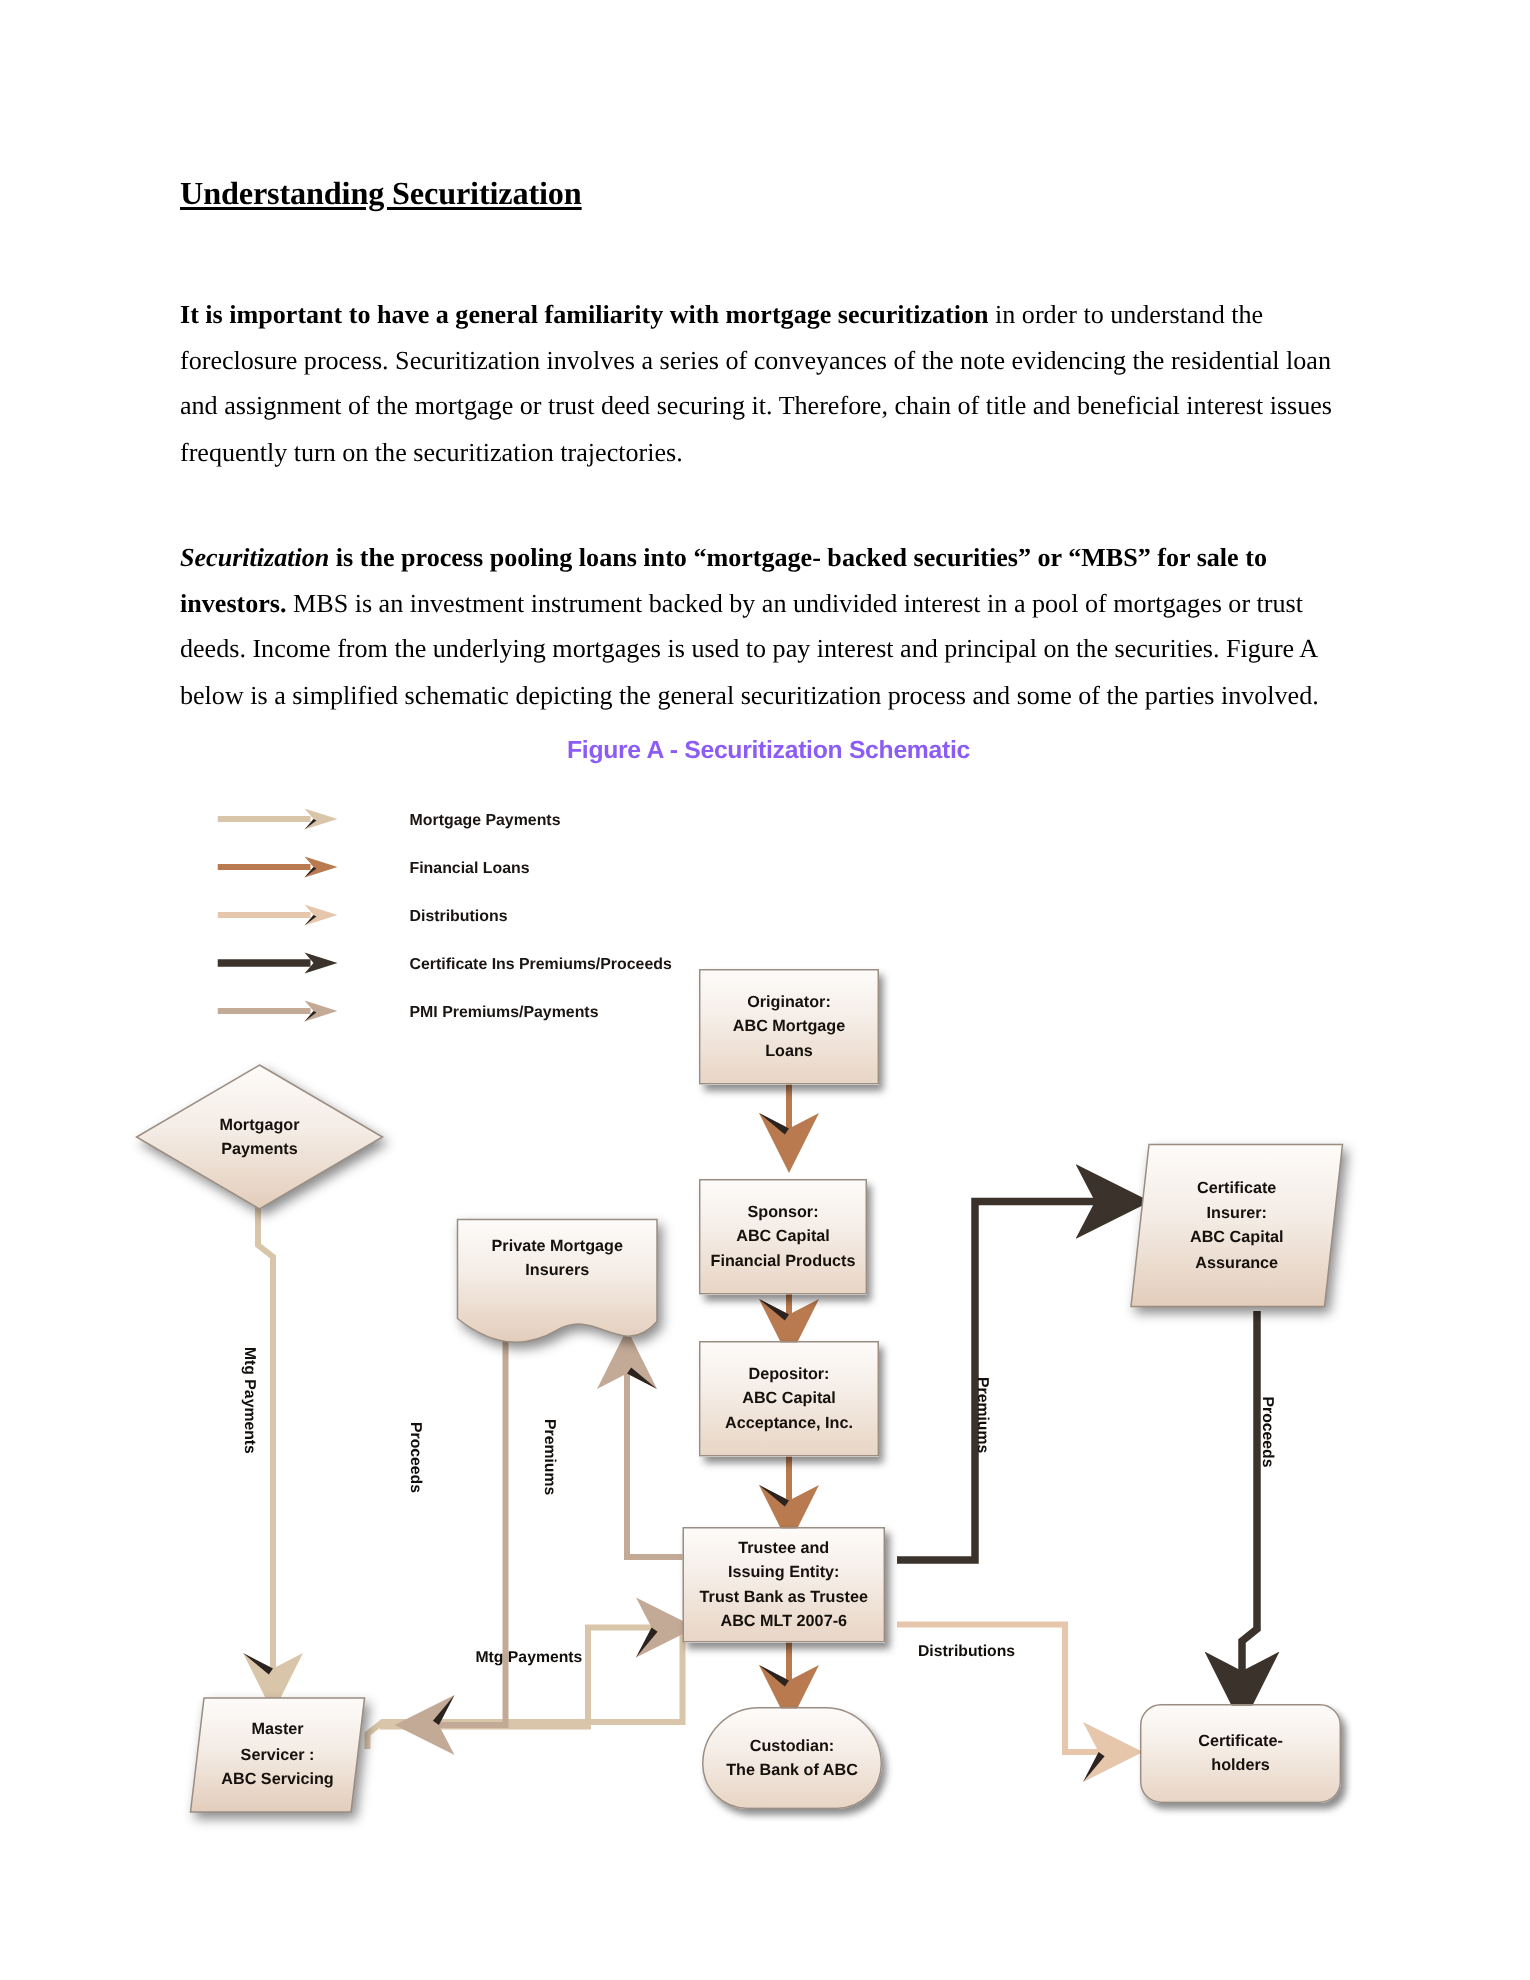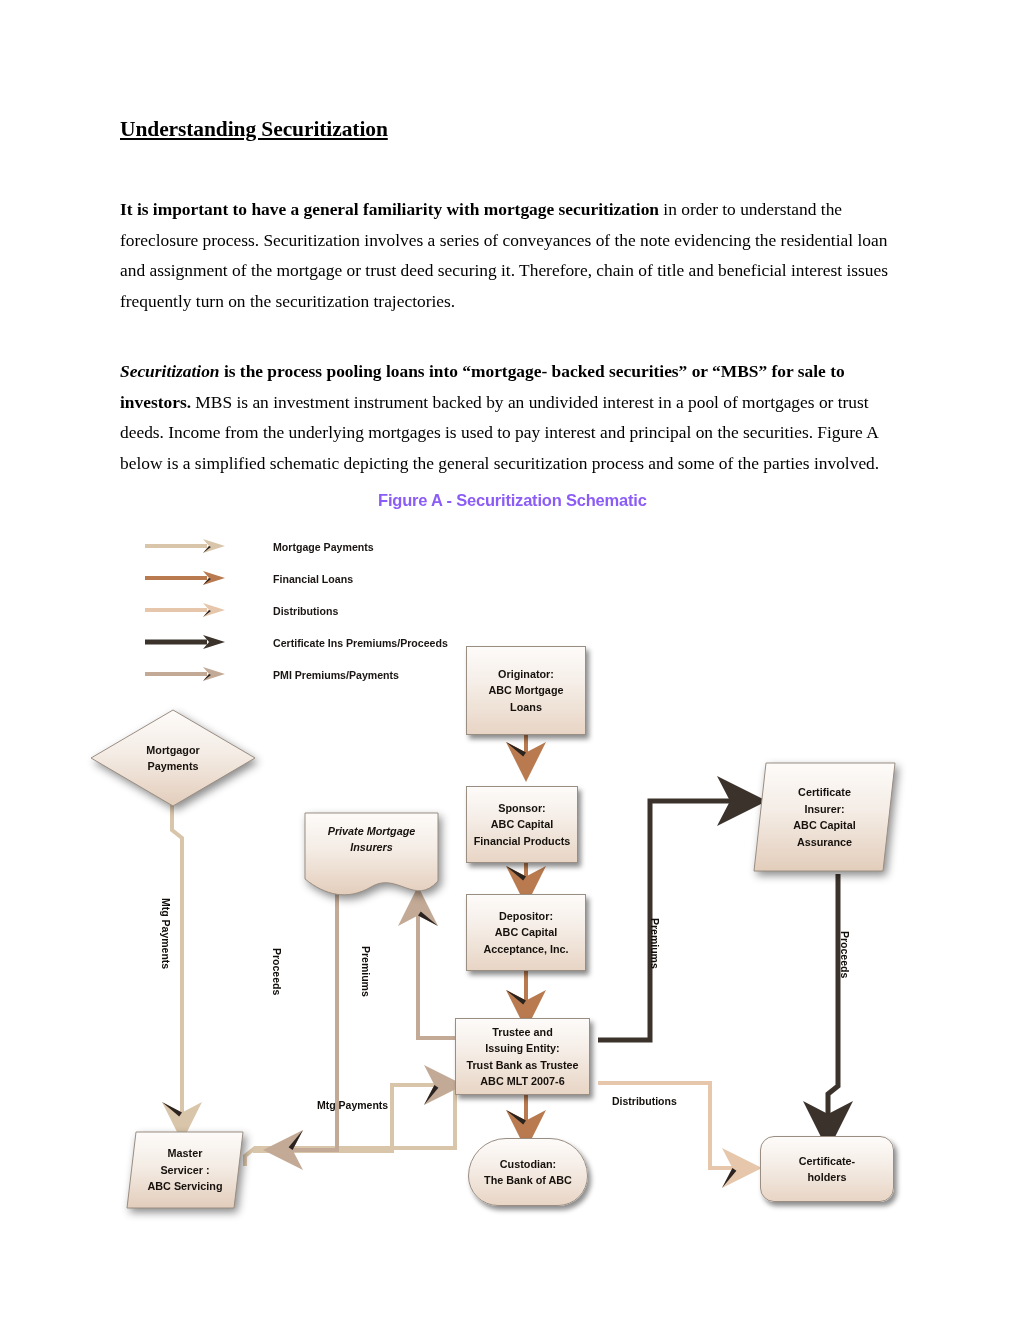--- a/index.html
+++ b/index.html
@@ -229,21 +229,21 @@
             <stop offset="45%" stop-color="#f4ece5"></stop>
             <stop offset="100%" stop-color="#e3cdbb"></stop>
         </linearGradient>
       </defs>
       <polygon points="85,2 167,50 85,98 3,50" fill="url(#gMort)" stroke="#9a8d82" stroke-width="1" style="filter:drop-shadow(3px 4px 4px rgba(0,0,0,0.45))"></polygon>
     </svg>
     <div class="shape-text" style="left:88px;top:230px;width:170px;height:100px;text-align:center;">
       <span>Mortgagor<br>Payments</span>
     </div>
 
-    <div class="node rect" style="left:466px;top:168px;width:120px;height:89px;">
+    <div class="node rect" style="left:466px;top:168px;width:120px;height:77px;">
       <span>Originator:<br>ABC Mortgage<br>Loans</span>
     </div>
 
     <div class="node rect" style="left:466px;top:292px;width:112px;height:77px;margin-top:16px;">
       <span>Sponsor:<br>ABC Capital<br>Financial Products</span>
     </div>
 
     <div class="node rect" style="left:466px;top:416px;width:120px;height:77px;">
       <span>Depositor:<br>ABC Capital<br>Acceptance, Inc.</span>
     </div>
@@ -259,21 +259,21 @@
     <svg class="shape-svg" style="left:303px;top:333px;" width="137" height="88" viewBox="0 0 137 88">
       <defs>
         <linearGradient id="gPmi" x1="0" y1="0" x2="0" y2="1">
           <stop offset="0%" stop-color="#fdfbf9"></stop>
             <stop offset="45%" stop-color="#f4ece5"></stop>
             <stop offset="100%" stop-color="#e3cdbb"></stop>
         </linearGradient>
       </defs>
       <path d="M2,2 H135 V70 C112,96 94,60 68,76 C44,90 22,84 2,68 Z" fill="url(#gPmi)" stroke="#9a8d82" stroke-width="1" style="filter:drop-shadow(3px 4px 4px rgba(0,0,0,0.45))"></path>
     </svg>
-    <div class="shape-text" style="left:303px;top:330px;width:137px;height:62px;font-style:italic;">
+    <div class="shape-text" style="left:303px;top:330px;width:137px;height:62px;">
       <span>Private Mortgage<br>Insurers</span>
     </div>
 
     <svg class="shape-svg" style="left:125px;top:652px;" width="120" height="80" viewBox="0 0 120 80">
       <defs>
         <linearGradient id="gServ" x1="0" y1="0" x2="0" y2="1">
           <stop offset="0%" stop-color="#fdfbf9"></stop>
             <stop offset="45%" stop-color="#f4ece5"></stop>
             <stop offset="100%" stop-color="#e3cdbb"></stop>
         </linearGradient>

